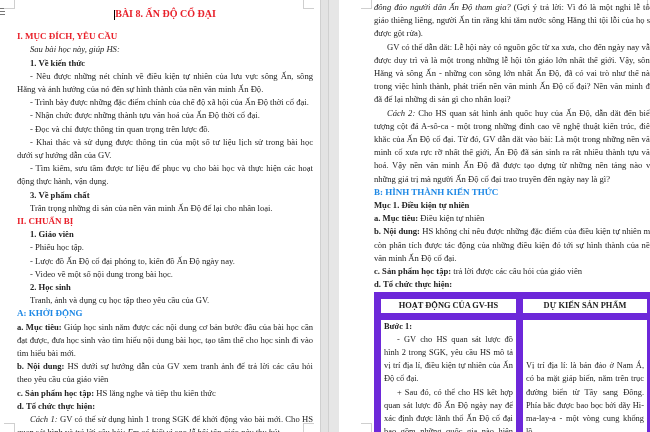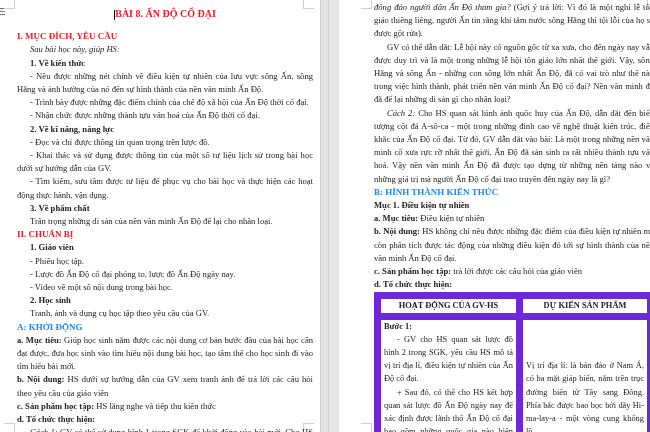--- a/index.html
+++ b/index.html
@@ -48,31 +48,30 @@
   <div class="crop" style="right:6px;bottom:-2px;border-width:1px 0 0 1px;"></div>
 
   <div class="content">
     <p class="title"><span class="cursor"></span><span>BÀI 8. ẤN ĐỘ CỔ ĐẠI</span></p>
     <p class="h-red">I. MỤC ĐÍCH, YÊU CẦU</p>
     <p class="ind it">Sau bài học này, giúp HS:</p>
     <p class="sub">1.  Về kiến thức</p>
     <p class="ind">- Nêu được những nét chính về điều kiện tự nhiên của lưu vực sông Ấn, sông Hằng và ảnh hưởng của nó đến sự hình thành của nền văn minh Ấn Độ.</p>
     <p class="ind">-  Trình bày được những đặc điểm chính của chế độ xã hội của Ấn Độ thời cổ đại.</p>
     <p class="ind">-  Nhận chức được những thành tựu văn hoá của Ấn Độ thời cổ đại.</p>
-    <p class="sub">2.  Về kĩ năng, năng lực</p>
     <p class="ind">-  Đọc và chỉ được thông tin quan trọng trên lược đồ.</p>
     <p class="ind">-  Khai thác và sử dụng được thông tin của một số tư liệu lịch sử trong bài học dưới sự hướng dẫn của GV.</p>
     <p class="ind">-  Tìm kiếm, sưu tầm được tư liệu để phục vụ cho bài học và thực hiện các hoạt động thực hành, vận dụng.</p>
     <p class="sub">3.  Về phẩm chất</p>
     <p class="ind">Trân trọng những di sản của nền văn minh Ấn Độ để lại cho nhân loại.</p>
 
     <p class="h-red">II. CHUẨN BỊ</p>
     <p class="sub">1.  Giáo viên</p>
     <p class="bul">-  Phiếu học tập.</p>
-    <p class="bul">-  Lược đồ Ấn Độ cổ đại phóng to, lược đồ Ấn Độ ngày nay.</p>
+    <p class="bul">-  Lược đồ Ấn Độ cổ đại phóng to, kiến đồ Ấn Độ ngày nay.</p>
     <p class="bul">-  Video về một số nội dung trong bài học.</p>
     <p class="sub">2.  Học sinh</p>
     <p class="ind">Tranh, ảnh và dụng cụ học tập theo yêu cầu của GV.</p>
 
     <p class="h-blue">A: KHỞI ĐỘNG</p>
     <p><b>a. Mục tiêu:</b><span> Giúp học sinh nắm được các nội dung cơ bản bước đầu của bài học cần đạt được, đưa học sinh vào tìm hiểu nội dung bài học, tạo tâm thế cho học sinh đi vào tìm hiểu bài mới.</span></p>
     <p><b>b. Nội dung:</b><span> HS dưới sự hướng dẫn của GV xem  tranh ảnh để  trả lời các câu hỏi theo yêu cầu của giáo viên</span></p>
     <p><b>c. Sản phẩm học tập:</b><span> HS lắng nghe và tiếp thu kiến thức</span></p>
     <p class="h-black">d. Tổ chức thực hiện:</p>
     <p class="ind"><span class="it">Cách 1:</span><span> GV có thể sử dụng hình 1 trong SGK để khởi động vào bài mới. Cho HS quan sát hình và trả lời câu hỏi: </span><span class="it">Em có biết vì sao lễ hội tôn giáo này thu hút</span></p>

